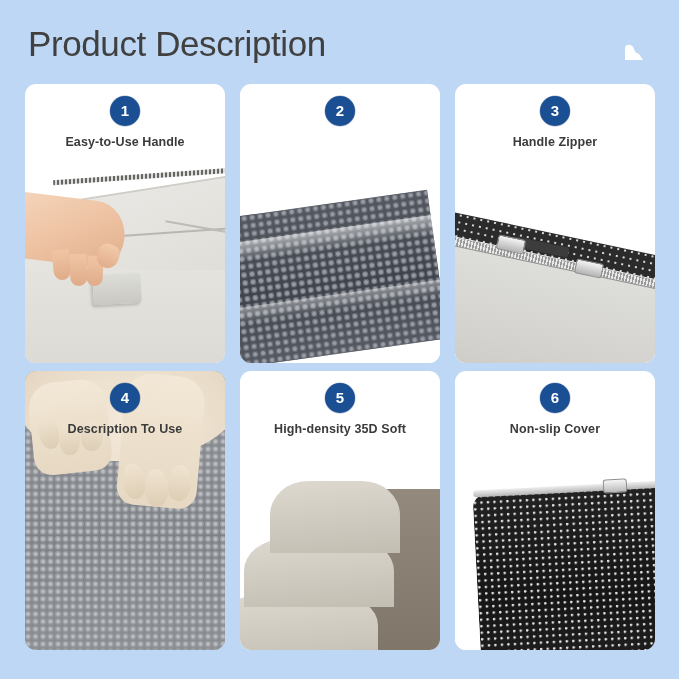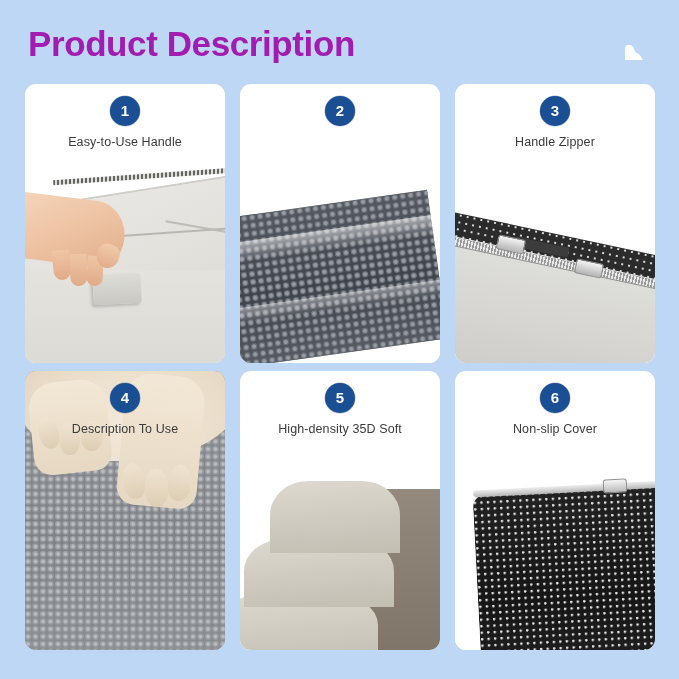--- a/index.html
+++ b/index.html
@@ -27,23 +27,23 @@
     position: absolute;
     left: 0; top: 0;
     width: 679px;
     height: 84px;
   }
   .page-title {
     position: absolute;
     left: 28px;
     top: 24px;
     font-size: 35px;
-    font-weight: bold;
+    font-weight: normal;
     letter-spacing: -0.4px;
-    color: #a21caf;
+    color: #404040;
     white-space: nowrap;
   }
   .corner-deco {
     position: absolute;
     right: 36px;
     top: 41px;
     width: 22px;
     height: 19px;
   }
 
@@ -84,21 +84,21 @@
     font-weight: bold;
     line-height: 30px;
     text-align: center;
     box-shadow: 0 0 0 0.5px rgba(20,60,120,0.35);
   }
   .card-label {
     margin-top: 9px;
     font-size: 12.5px;
     color: #3b3b3b;
     letter-spacing: 0.1px;
-    font-weight: normal;
+    font-weight: bold;
   }
   .card-media {
     position: absolute;
     left: 0;
     bottom: 0;
     width: 100%;
     z-index: 1;
     overflow: hidden;
   }
   .media-std { top: 82px; }

